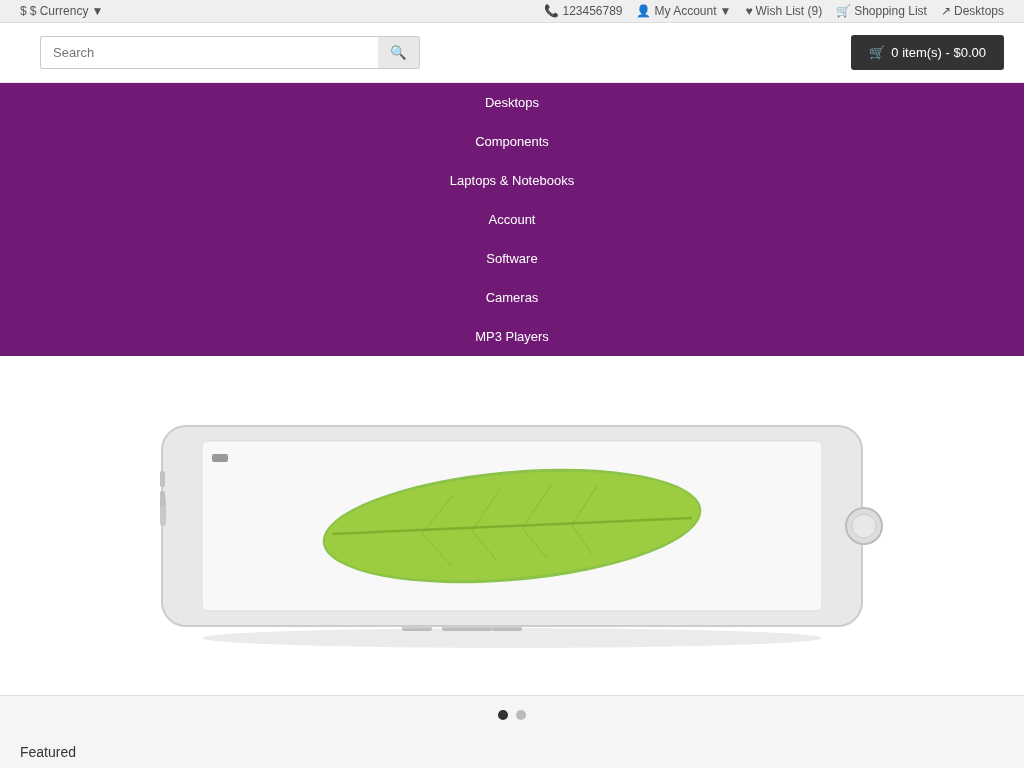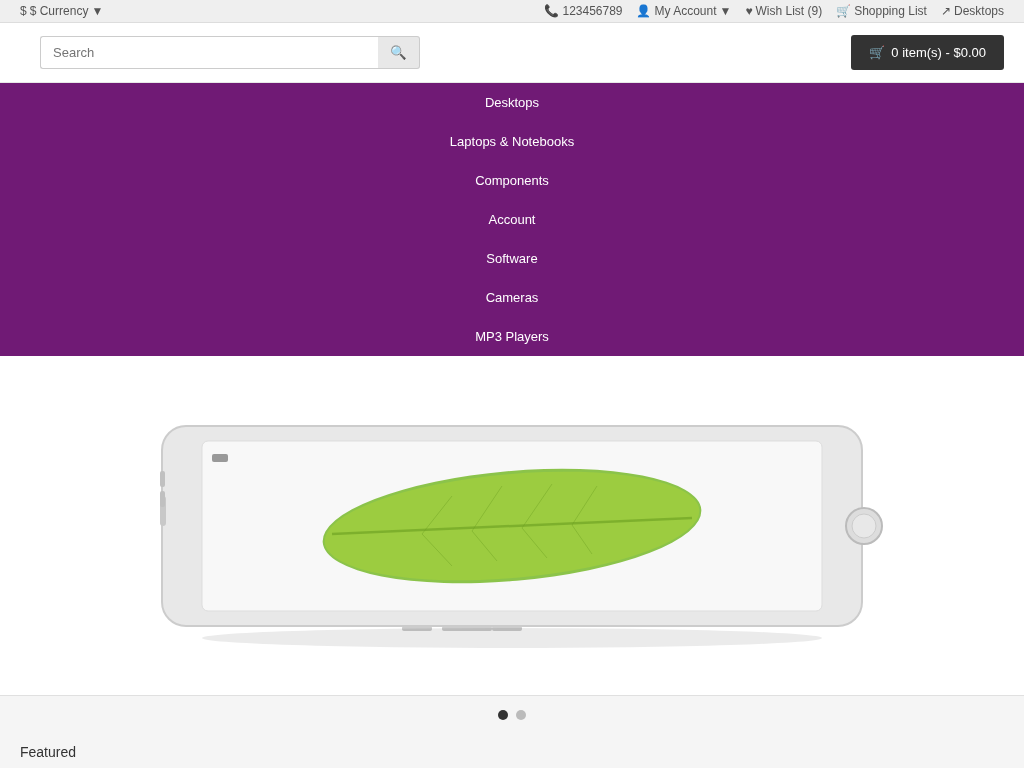--- a/index.html
+++ b/index.html
@@ -214,22 +214,22 @@
   </div>
 
   <button class="cart-btn">
     <span>🛒</span>
     <span>0 item(s) - $0.00</span>
   </button>
 </div>
 
 <nav class="nav-bar">
   <a class="nav-item" href="#">Desktops</a>
+  <a class="nav-item" href="#">Components</a>
   <a class="nav-item" href="#">Laptops &amp; Notebooks</a>
-  <a class="nav-item" href="#">Components</a>
   <a class="nav-item" href="#">Account</a>
   <a class="nav-item" href="#">Software</a>
   <a class="nav-item" href="#">Cameras</a>
   <a class="nav-item" href="#">MP3 Players</a>
 </nav>
 
 <div class="hero">
   <svg class="hero-svg" viewBox="0 0 820 280">
 
     <rect x="60" y="40" width="700" height="200" rx="24" ry="24" fill="#e8e8e8" stroke="#ccc" stroke-width="2"></rect>

